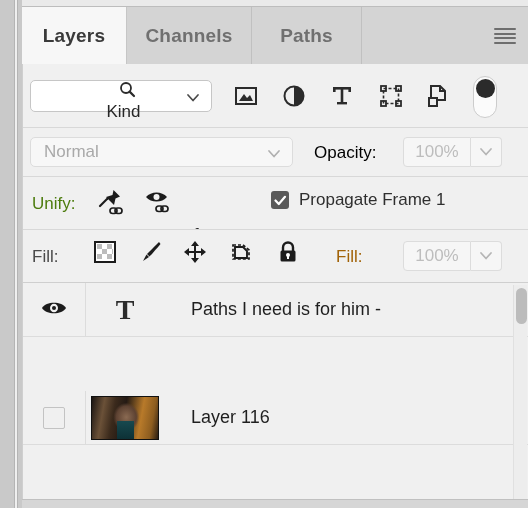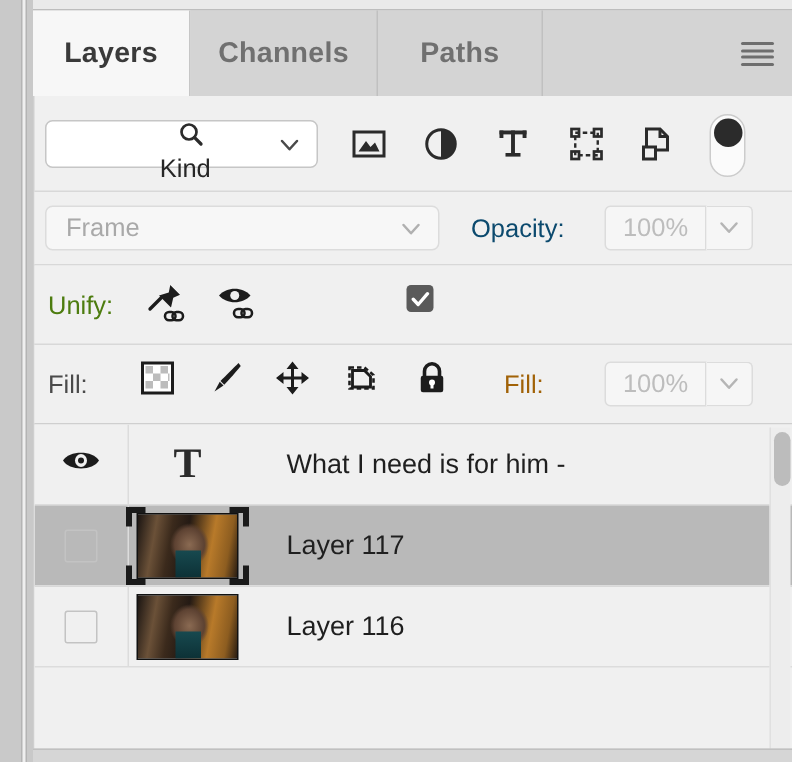--- a/index.html
+++ b/index.html
@@ -92,21 +92,21 @@
   
   #blend-row { position: absolute; left: 0; top: 64px; width: 506px; height: 48px; background: #f0f0f0; }
   #blend-select {
     position: absolute; left: 7px; top: 9px; width: 263px; height: 30px;
     background: #f7f7f7; border: 1px solid #dcdcdc; border-radius: 5px;
     display: flex; align-items: center; cursor: default;
   }
   #blend-select .lbl { margin-left: 13px; font-size: 17px; color: #a9a9a9; }
   #blend-select .chev { position: absolute; right: 11px; top: 8px; }
   #opacity-label {
-    position: absolute; left: 291px; top: 15px; font-size: 17px; color: #0c4a6e;
+    position: absolute; left: 291px; top: 15px; font-size: 17px; color: #000000;
   }
   #opacity-field {
     position: absolute; left: 380px; top: 9px; width: 68px; height: 30px;
     background: #f6f6f6; border: 1px solid #dcdcdc; border-radius: 4px 0 0 4px;
     display: flex; align-items: center; justify-content: center;
     font-size: 17px; color: #bdbdbd; cursor: default;
   }
   #opacity-chev {
     position: absolute; left: 448px; top: 9px; width: 31px; height: 30px;
     background: #f6f6f6; border: 1px solid #dcdcdc; border-left: none; border-radius: 0 4px 4px 0;
@@ -296,21 +296,21 @@
         </svg>
       </div>
       <div id="filter-toggle">
         <div class="knob"></div>
       </div>
     </div>
     <div class="rowline" style="top:63px;"></div>
 
     <div id="blend-row">
       <div id="blend-select">
-        <span class="lbl">Frame</span>
+        <span class="lbl">Normal</span>
         <span class="chev">
           <svg width="14" height="12" viewBox="0 0 14 12">
             <polyline points="2,3 7,8.5 12,3" fill="none" stroke="#b0b0b0" stroke-width="1.7" stroke-linecap="round" stroke-linejoin="round"></polyline>
           </svg>
         </span>
       </div>
       <div id="opacity-label">Opacity:</div>
       <div id="opacity-field">100%</div>
       <div id="opacity-chev">
         <svg width="14" height="12" viewBox="0 0 14 12">
@@ -350,20 +350,21 @@
             <rect x="20" y="20" width="7" height="5.5" rx="2.7"></rect>
           </g>
         </svg>
       </div>
       <div id="propagate">
         <span class="box">
           <svg width="13" height="11" viewBox="0 0 13 11">
             <polyline points="1.5,5.5 4.8,9 11,1.8" fill="none" stroke="#ffffff" stroke-width="2.2" stroke-linecap="round" stroke-linejoin="round"></polyline>
           </svg>
         </span>
+        <span class="lbl">Propagate Frame 1</span>
       </div>
     </div>
     <div class="rowline" style="top:165px;"></div>
 
     <div id="lock-row">
       <div id="lock-label">Fill:</div>
       <div class="licon" id="l-trans">
         <svg width="24" height="24" viewBox="0 0 24 24">
           <rect x="2" y="2" width="20" height="20" fill="#ffffff" stroke="#1c1c1c" stroke-width="2"></rect>
           <g fill="#bcbcbc">
@@ -419,42 +420,23 @@
             <svg width="26" height="18" viewBox="0 0 26 18">
               <path d="M1 9 C5 2 21 2 25 9 C21 16 5 16 1 9 Z" fill="#1c1c1c"></path>
               <ellipse cx="13" cy="9" rx="4" ry="4.3" fill="#f0f0f0"></ellipse>
               <circle cx="13" cy="9" r="2" fill="#1c1c1c"></circle>
             </svg>
           </span>
         </div>
         <div class="thumb">
           <span class="thumb-t">T</span>
         </div>
-        <div class="name">What I need is for him -</div>
-      </div>
-
-      <div class="layer-row selected" style="top:54px;">
-        <div class="eyecell">
-          <span class="eyebox"></span>
-        </div>
-        <div class="thumb">
-          <span class="thumb-img"></span>
-        </div>
-        <div class="selmark">
-          <i class="tl1"></i>
-            <i class="tl2"></i>
-            <i class="tr1"></i>
-            <i class="tr2"></i>
-          <i class="bl1"></i>
-            <i class="bl2"></i>
-            <i class="br1"></i>
-            <i class="br2"></i>
-        </div>
-        <div class="name">Layer 117</div>
-      </div>
+        <div class="name">Paths I need is for him -</div>
+      </div>
+
 
       <div class="layer-row" style="top:108px;">
         <div class="eyecell">
           <span class="eyebox"></span>
         </div>
         <div class="thumb">
           <span class="thumb-img"></span>
         </div>
         <div class="name">Layer 116</div>
       </div>

